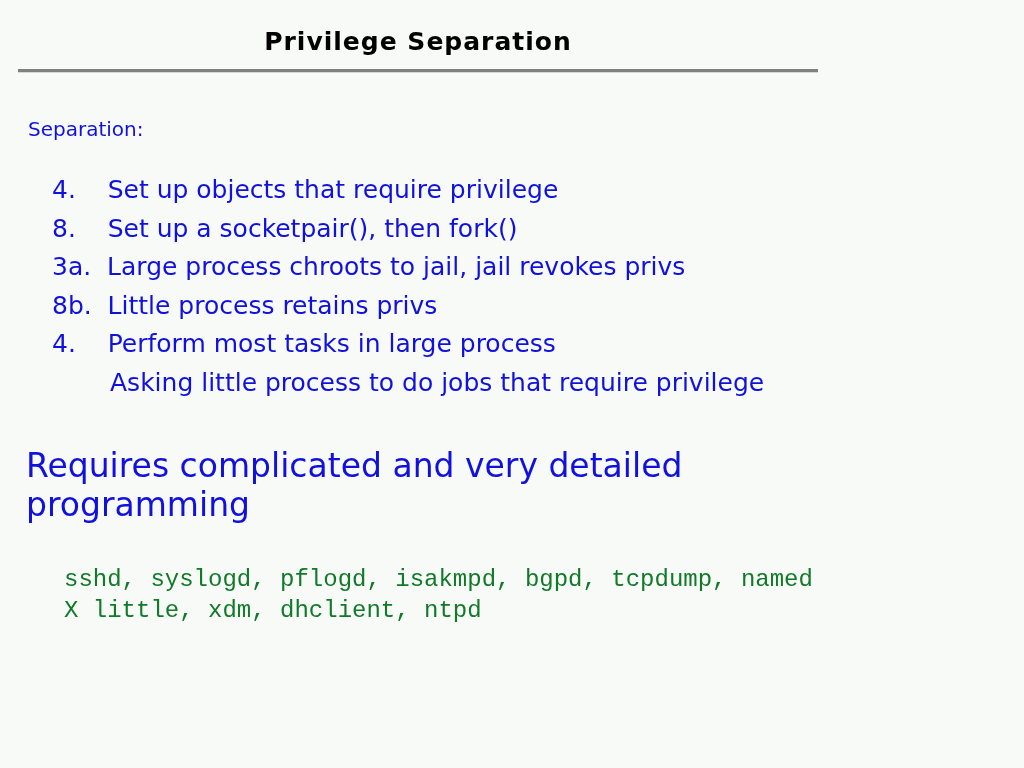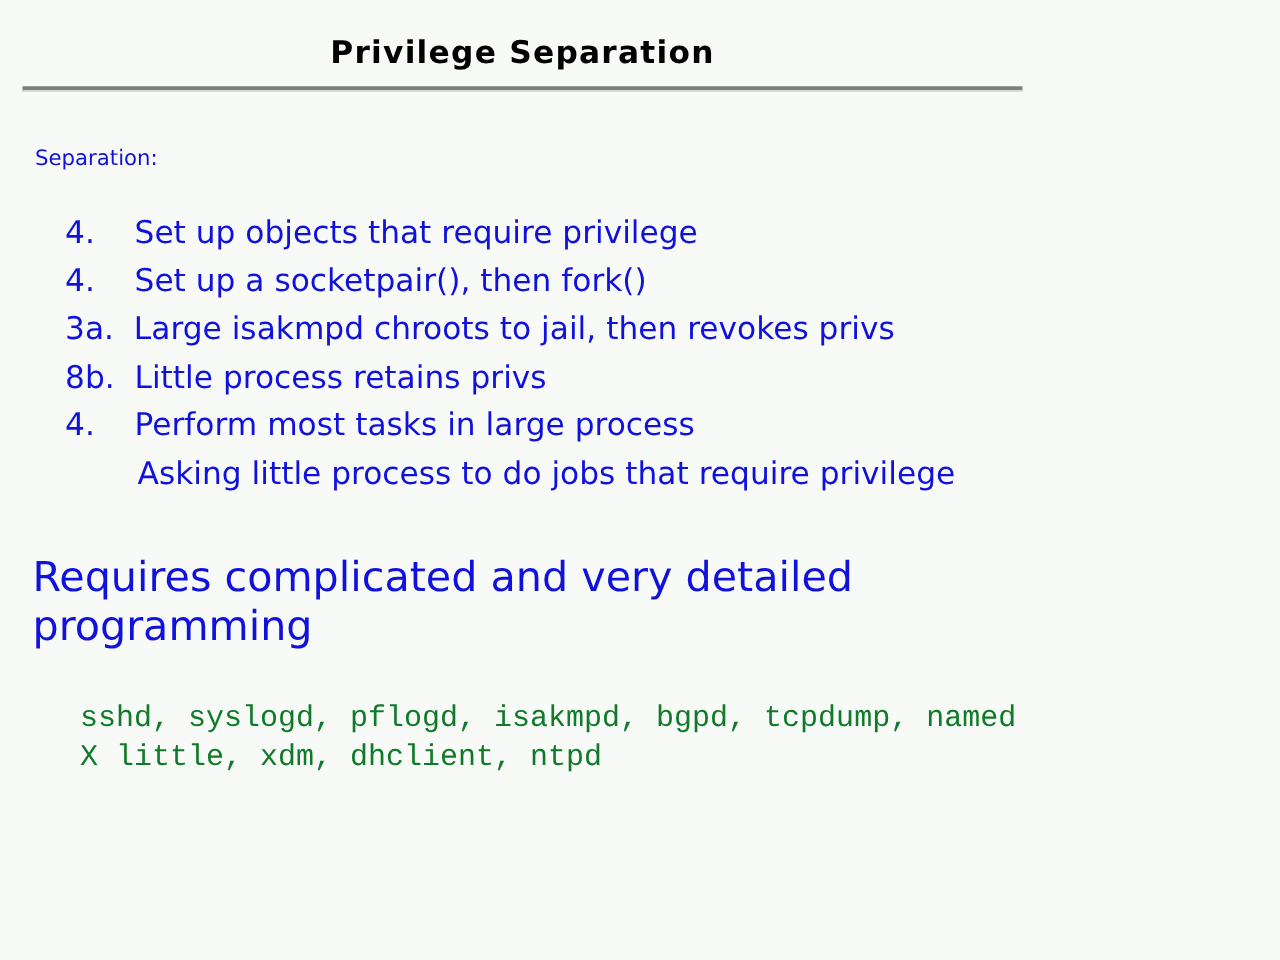--- a/index.html
+++ b/index.html
@@ -32,21 +32,21 @@
     margin: 13px 18px 0 18px;
     height: 3px;
     background: #808080;
     border-bottom: 1px solid #d8d8d8;
   }
   .body {
     padding: 0;
   }
   .lead {
     color: #1111dd;
-    font-size: 17px;
+    font-size: 20px;
     margin: 44px 16px 0 28px;
   }
   .steps {
     margin: 30px 0 0 52px;
     color: #1111dd;
   }
   .step {
     font-size: 25px;
     line-height: 38.5px;
     white-space: pre;
@@ -74,22 +74,22 @@
 
   <div class="slide-title">Privilege Separation</div>
   <div class="title-rule"></div>
 
   <div class="body">
 
     <div class="lead">Separation:</div>
 
     <div class="steps">
       <div class="step">4.    Set up objects that require privilege</div>
-      <div class="step">4.    Set up a socketpair(), then fork()</div>
-      <div class="step">3a.  Large isakmpd chroots to jail, then revokes privs</div>
+      <div class="step">8.    Set up a socketpair(), then fork()</div>
+      <div class="step">3a.  Large process chroots to jail, jail revokes privs</div>
       <div class="step">8b.  Little process retains privs</div>
       <div class="step">4.    Perform most tasks in large process</div>
       <div class="step indent">Asking little process to do jobs that require privilege</div>
     </div>
 
     <div class="requires">Requires complicated and very detailed programming</div>
 
     <div class="daemons">
       <div>sshd, syslogd, pflogd, isakmpd, bgpd, tcpdump, named</div>
       <div>X little, xdm, dhclient, ntpd</div>

